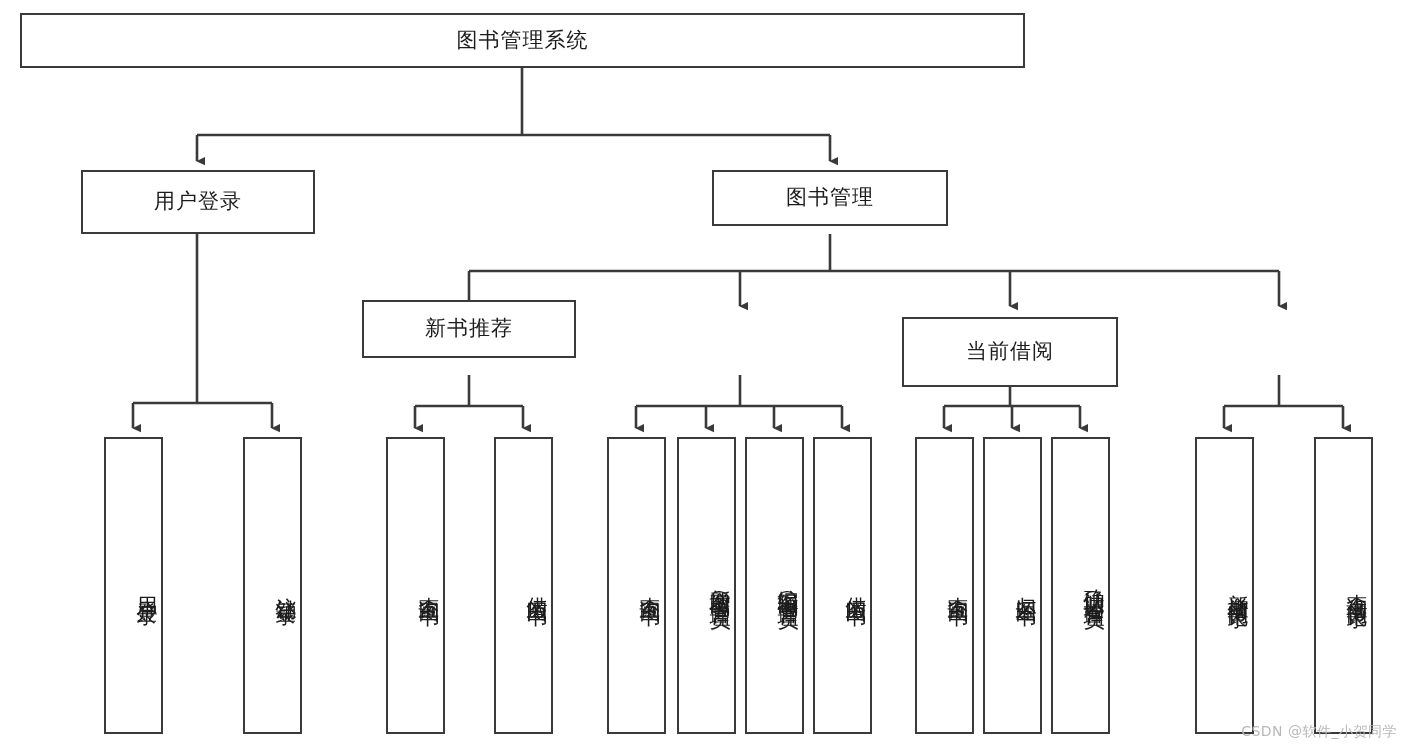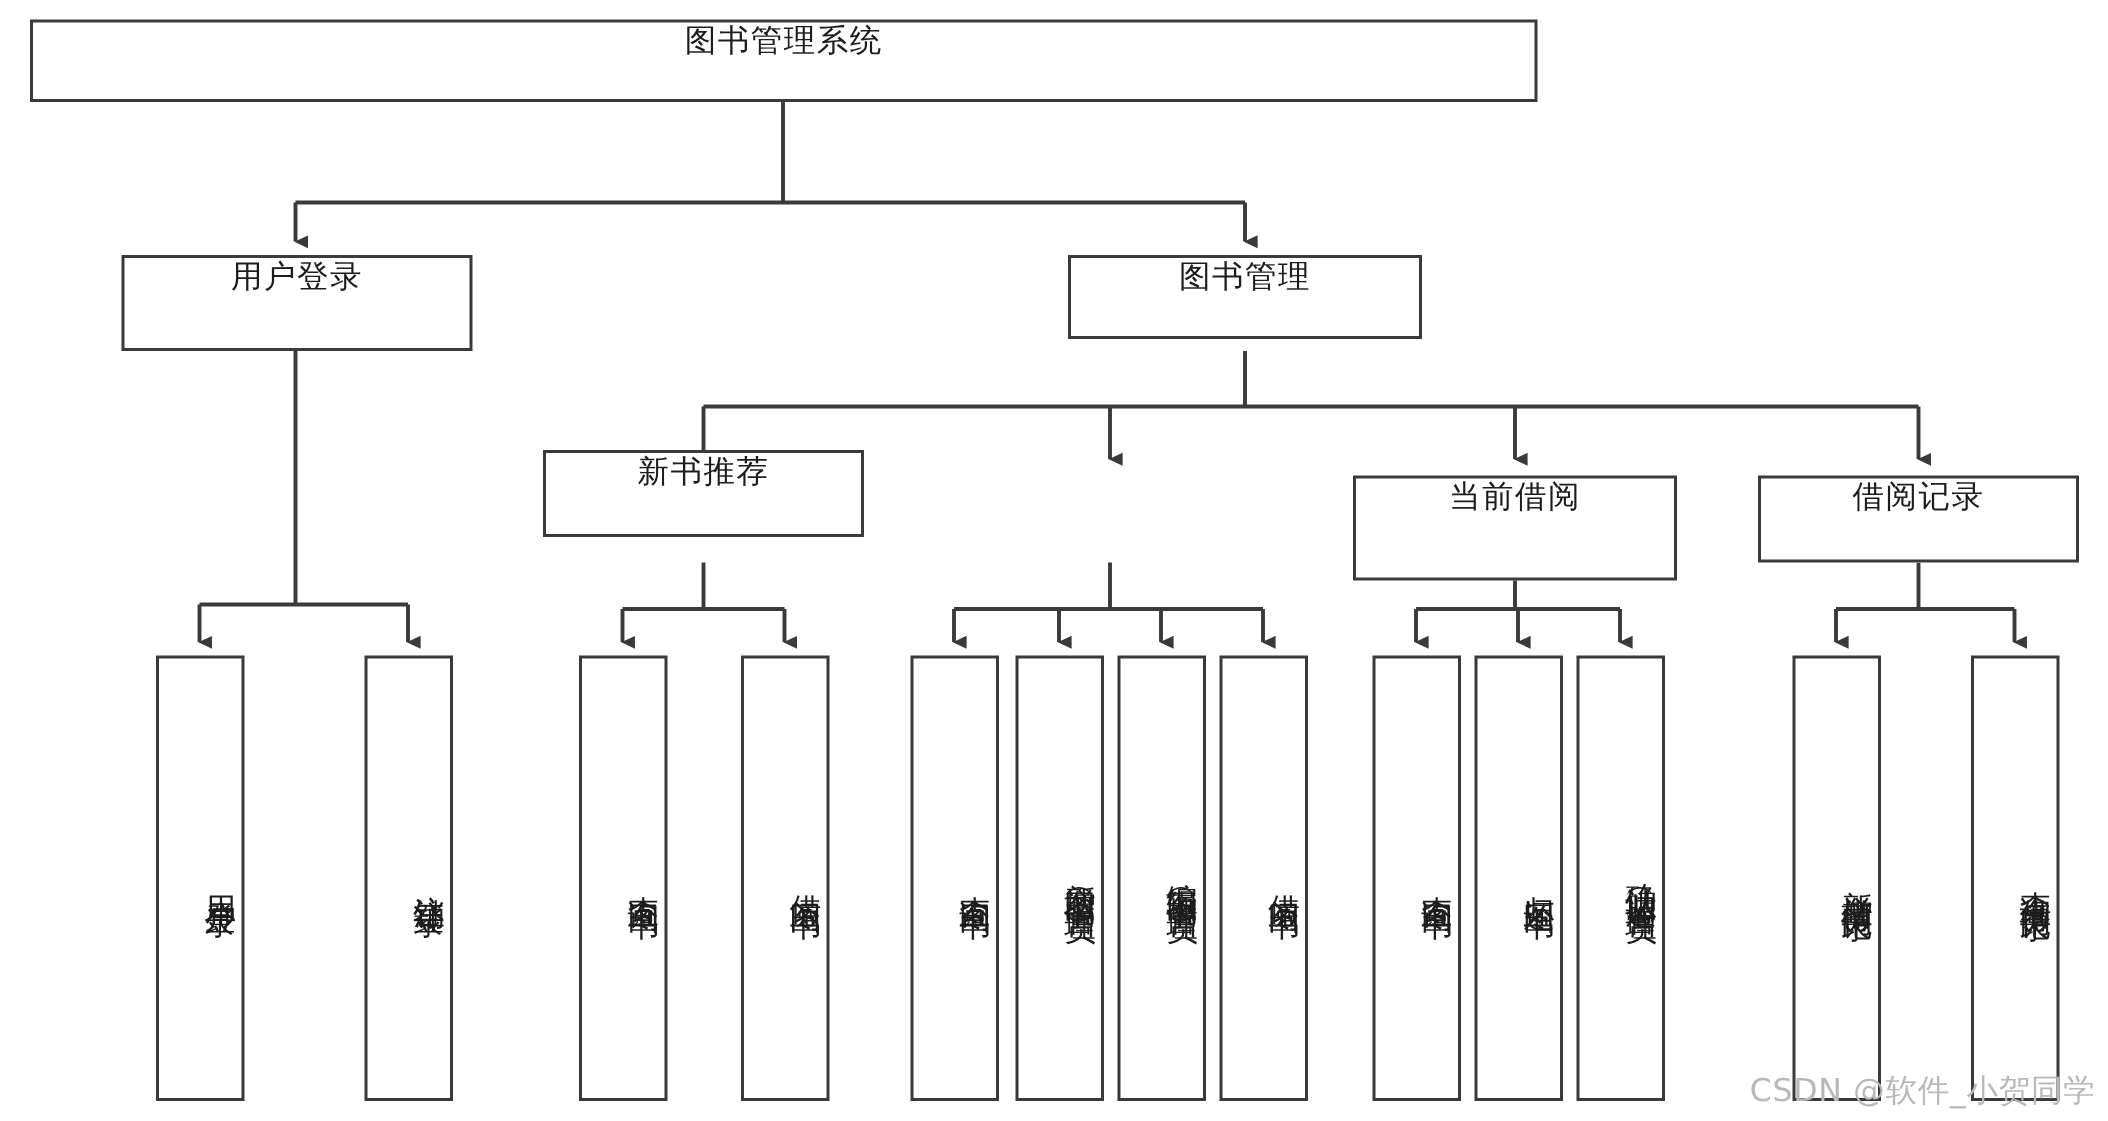--- a/index.html
+++ b/index.html
@@ -24,21 +24,21 @@
     width: 1405px;
     height: 747px;
     pointer-events: none;
   }
   .node {
     position: absolute;
     box-sizing: border-box;
     background: #ffffff;
     border: 2px solid #3a3a3a;
     display: flex;
-    align-items: flex-start;
+    align-items: center;
     justify-content: center;
     color: #1c1c1c;
   }
   .node.h {
     font-size: 21px;
     letter-spacing: 1px;
     line-height: 1.2;
   }
   .node.v {
     writing-mode: vertical-rl;
@@ -52,21 +52,21 @@
   }
   .node.v .vtext {
     writing-mode: vertical-rl;
     text-orientation: upright;
     white-space: normal;
   }
   .watermark {
     position: absolute;
     right: 8px;
     bottom: 6px;
-    font-size: 21px;
+    font-size: 14px;
     color: #b8b8b8;
     letter-spacing: 0.5px;
     user-select: none;
   }
 </style>
 </head>
 <body>
 
 <div id="canvas">
 
@@ -130,23 +130,20 @@
   <div class="node h" style="left:712px; top:170px; width:236px; height:56px;">
     <span>图书管理</span>
   </div>
 
   <div class="node h" style="left:362px; top:300px; width:214px; height:58px;">
     <span>新书推荐</span>
   </div>
   <div class="node h" style="left:902px; top:317px; width:216px; height:70px;">
     <span>当前借阅</span>
   </div>
-  <div class="node h" style="left:1172px; top:317px; width:214px; height:58px;">
-    <span>借阅记录</span>
-  </div>
 
   <div class="node v" style="left:104px; top:437px; width:59px; height:297px;">
     <span class="vtext">用户登录</span>
   </div>
   <div class="node v" style="left:243px; top:437px; width:59px; height:297px;">
     <span class="vtext">注销登录</span>
   </div>
 
   <div class="node v" style="left:386px; top:437px; width:59px; height:297px;">
     <span class="vtext">查询图书</span>

